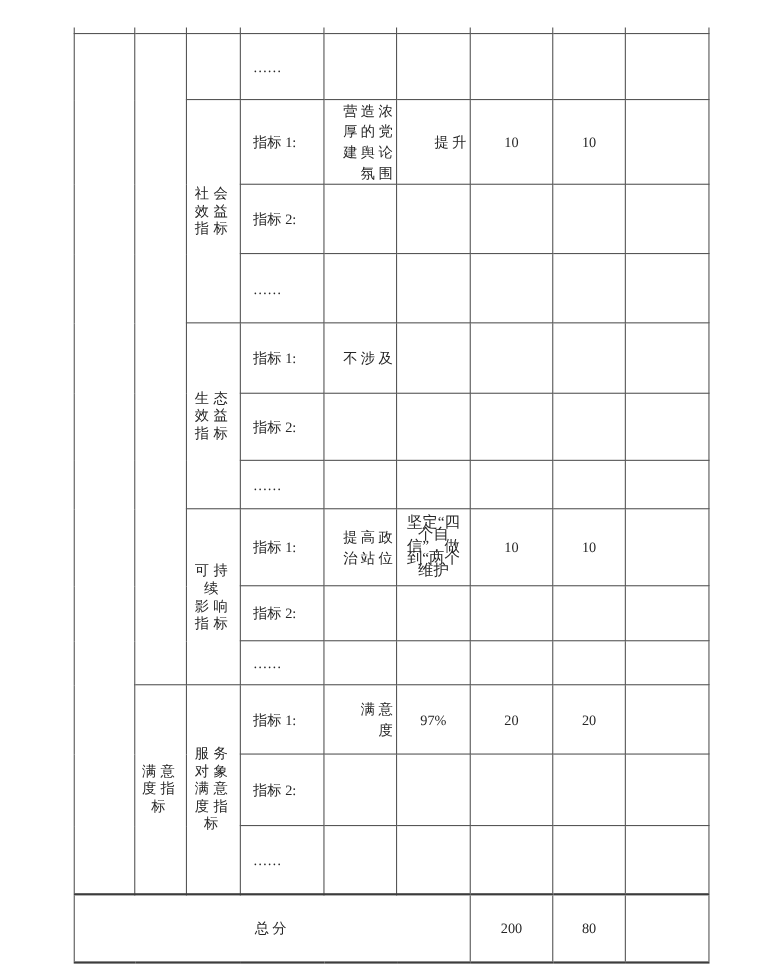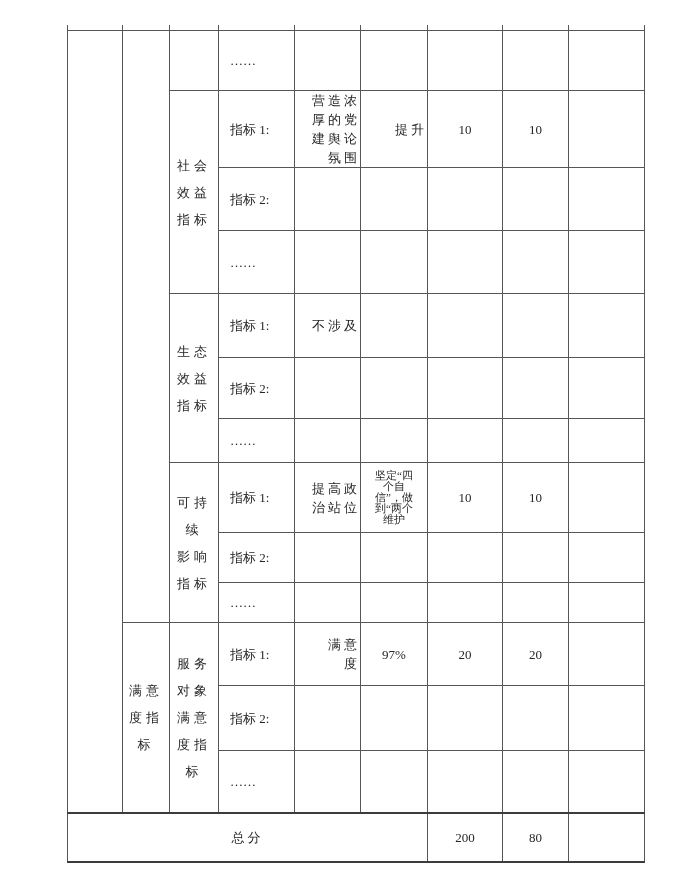--- a/index.html
+++ b/index.html
@@ -18,22 +18,22 @@
   td{
     border:1px solid #565656;
     padding:0;margin:0;
     text-align:center;vertical-align:middle;
     font-size:13px;line-height:19px;
     overflow:hidden;
   }
   td.idx{text-align:left;padding-left:11px;}
   .ml{white-space:pre-line;}
   .sp{letter-spacing:3px;text-align:right;}
-  .lbl{letter-spacing:4px;line-height:27px;white-space:pre-line;}
-  .small{font-size:11px;line-height:11px;letter-spacing:0;white-space:pre-line;}
+  .lbl{letter-spacing:4px;line-height:16px;white-space:pre-line;}
+  .small{font-size:14px;line-height:11px;letter-spacing:0;white-space:pre-line;}
   tr.total td{border-top:2px solid #3c3c3c;border-bottom:2px solid #3c3c3c;}
   tr.total td.tlabel{letter-spacing:3px;}
 </style>
 </head>
 <body>
 
 <div class="page">
 
   <span class="stub" style="left:67px"></span>
   <span class="stub" style="left:122px"></span>
@@ -192,21 +192,21 @@
       </tr>
       <tr style="height:62px">
         <td class="idx">……</td>
         <td></td>
         <td></td>
         <td></td>
         <td></td>
         <td></td>
       </tr>
 
-      <tr class="total" style="height:49px">
+      <tr class="total" style="height:62px">
         <td colspan="6" class="tlabel">总分</td>
         <td>200</td>
         <td>80</td>
         <td></td>
       </tr>
 
     </tbody>
   </table>
 </div>
 

